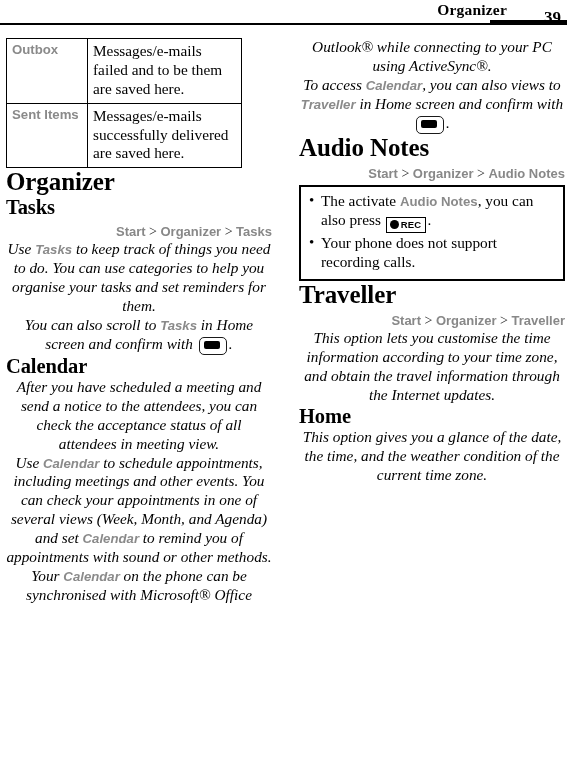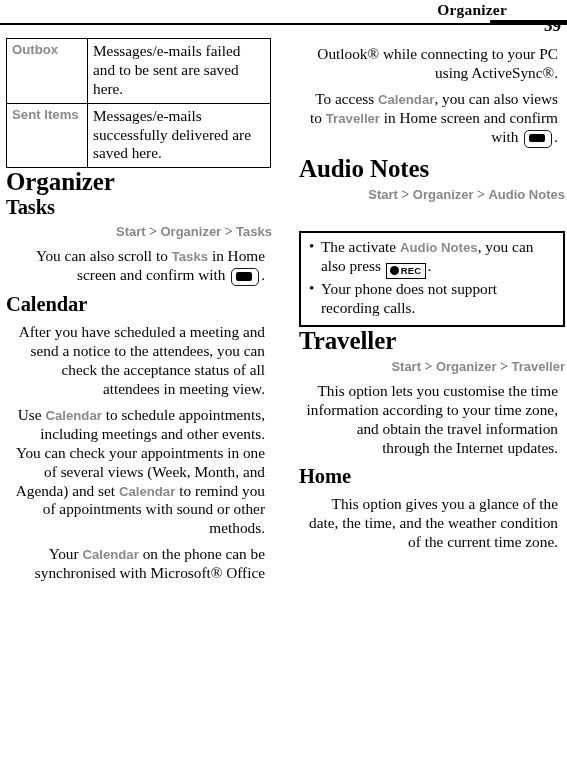--- a/index.html
+++ b/index.html
@@ -28,21 +28,21 @@
     right: 60px;
     top: 1px;
     font-family: "Liberation Serif", serif;
     font-weight: bold;
     font-size: 15.5px;
     letter-spacing: 0.2px;
   }
   .header-pageno {
     position: absolute;
     right: 6px;
-    top: 16px;
+    top: 8px;
     font-family: "Liberation Serif", serif;
     font-weight: bold;
     font-size: 17px;
   }
   .header-rule-thin {
     position: absolute;
     left: 0;
     top: 23px;
     width: 567px;
     height: 1.5px;
@@ -97,41 +97,42 @@
   .breadcrumb .sep {
     color: #2b2b2b;
     font-weight: normal;
     font-family: "Liberation Serif", serif;
     font-size: 14px;
   }
   p.body {
     font-family: "Liberation Serif", serif;
     font-size: 15.3px;
     line-height: 1.235;
-    margin: 7px;
+    margin: 0;
     padding: 0;
-    text-align: right;
+    text-align: center;
+    font-style: italic;
   }
   .gap-sm { margin-top: 9px; }
-  .gap-md { margin-top: 28px; }
+  .gap-md { margin-top: 3px; }
   .gap-lg { margin-top: 16px; }
   .gap-xl { margin-top: 22px; }
 
   
   .ui {
     font-family: "Liberation Sans", sans-serif;
     font-size: 13.2px;
     font-weight: bold;
     color: #8a8a8a;
   }
 
   
   table.msg-table {
     border-collapse: collapse;
-    width: 265px;
+    width: 236px;
     table-layout: fixed;
   }
   table.msg-table td {
     border: 1.3px solid #000000;
     vertical-align: top;
     padding: 3px 5px 4px 5px;
   }
   td.cell-label {
     width: 70px;
     font-family: "Liberation Sans", sans-serif;
@@ -244,36 +245,37 @@
   <div class="header-rule-thin"></div>
   <div class="header-rule-block"></div>
 </div>
 
 <div class="col col-left">
 
   <table class="msg-table">
     <tbody>
       <tr>
         <td class="cell-label">Outbox</td>
-        <td class="cell-desc">Messages/e-mails failed and to be sent are saved here.</td>
+        <td class="cell-desc">Messages/e-mails failed and to be them are saved here.</td>
       </tr>
       <tr>
         <td class="cell-label">Sent Items</td>
         <td class="cell-desc">Messages/e-mails successfully delivered are saved here.</td>
       </tr>
     </tbody>
   </table>
 
   <h1 class="sec-title gap-xl">Organizer</h1>
 
   <h2 class="sub-title gap-md">Tasks</h2>
   <div class="breadcrumb">
     <span>Start</span><span class="sep"> &gt; </span><span>Organizer</span><span class="sep"> &gt; </span><span>Tasks</span>
   </div>
 
+  <p class="body gap-sm"><span>Use </span><span class="ui">Tasks</span><span> to keep track of things you need to do. You can use categories to help you organise your tasks and set reminders for them.</span></p>
 
   <p class="body gap-sm"><span>You can also scroll to </span><span class="ui">Tasks</span><span> in Home screen and confirm with </span><span class="key-confirm"></span><span>.</span></p>
 
   <h2 class="sub-title gap-lg">Calendar</h2>
 
   <p class="body gap-sm">After you have scheduled a meeting and send a notice to the attendees, you can check the acceptance status of all attendees in meeting view.</p>
 
   <p class="body gap-sm"><span>Use </span><span class="ui">Calendar</span><span> to schedule appointments, including meetings and other events. You can check your appointments in one of several views (Week, Month, and Agenda) and set </span><span class="ui">Calendar</span><span> to remind you of appointments with sound or other methods.</span></p>
 
   <p class="body gap-sm"><span>Your </span><span class="ui">Calendar</span><span> on the phone can be synchronised with Microsoft® Office</span></p>

